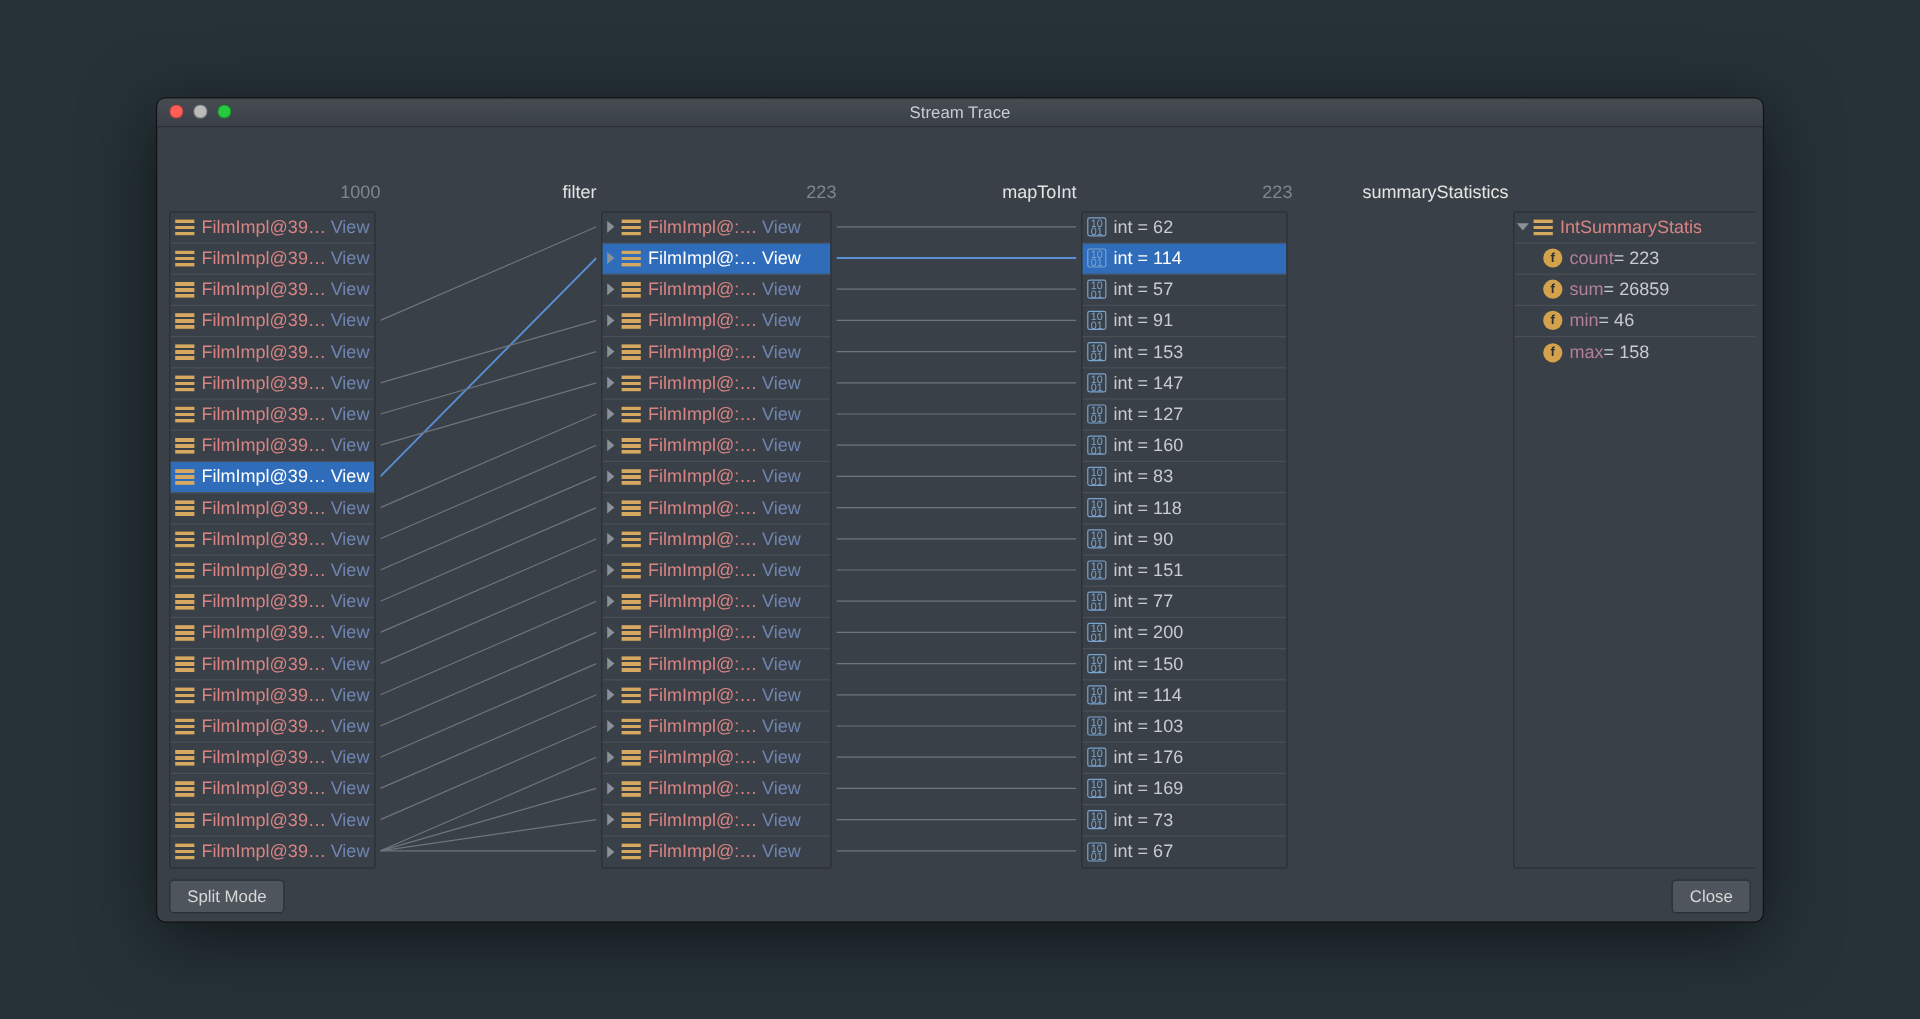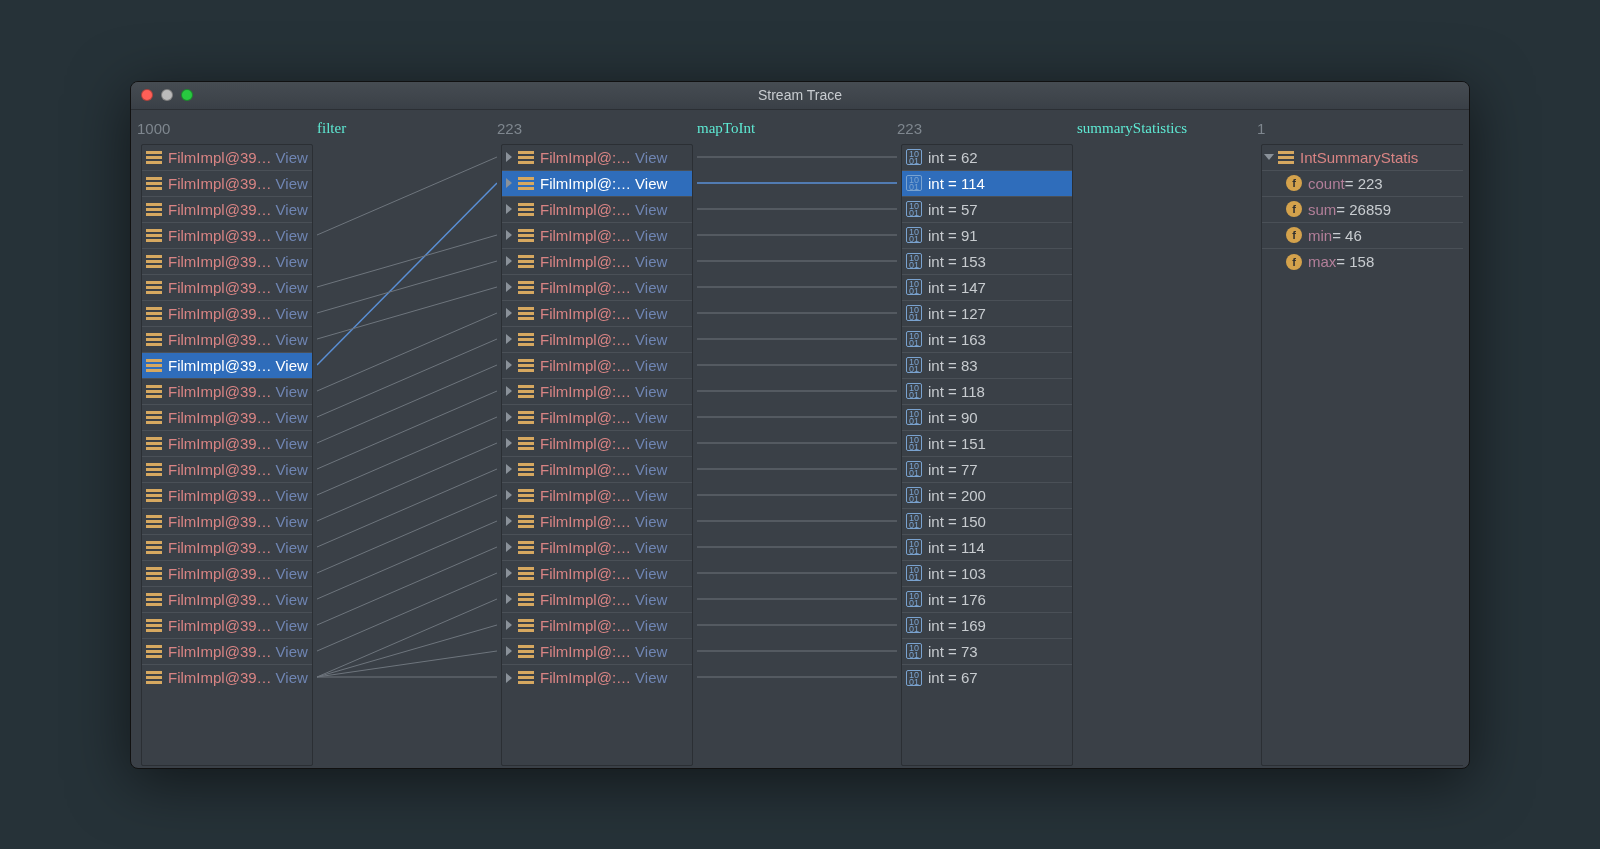--- a/index.html
+++ b/index.html
@@ -46,24 +46,25 @@
   }
 
   .content { flex: 1; display: flex; flex-direction: column; padding: 6px 6px 0 6px; }
 
   .headers {
     display: grid;
     grid-template-columns: 180px 180px 200px 200px 180px 180px 220px;
     height: 26px;
     align-items: center;
     color: #7e868e;
-    text-align: left;
+    text-align: right;
     font-size: 15px;
-  }
-  .headers .dark { color: #5eead4; font-family: Liberation Serif, serif; }
+    margin-top: 36px;
+  }
+  .headers .dark { color: #e5e5e5; }
 
   .body {
     flex: 1;
     position: relative;
     display: grid;
     grid-template-columns: 180px 180px 200px 200px 180px 180px 220px;
     overflow: hidden;
     min-height: 0;
   }
 
@@ -483,21 +484,21 @@
               <div class="row">
                 <span class="int-icon"></span>
                 <span class="int-label">int = 147</span>
               </div>
               <div class="row">
                 <span class="int-icon"></span>
                 <span class="int-label">int = 127</span>
               </div>
               <div class="row">
                 <span class="int-icon"></span>
-                <span class="int-label">int = 163</span>
+                <span class="int-label">int = 160</span>
               </div>
               <div class="row">
                 <span class="int-icon"></span>
                 <span class="int-label">int = 83</span>
               </div>
               <div class="row">
                 <span class="int-icon"></span>
                 <span class="int-label">int = 118</span>
               </div>
               <div class="row">
@@ -575,15 +576,19 @@
                 <span class="field-icon">f</span>
                 <span class="field-name">max</span>
                 <span class="field-val"> = 158</span>
               </div>
             </div>
       </div>
 
     </div>
   </div>
 
+  <div class="footer">
+    <button class="btn">Split Mode</button>
+    <button class="btn">Close</button>
+  </div>
 
 </div>
 </div>
 
 </body></html>

